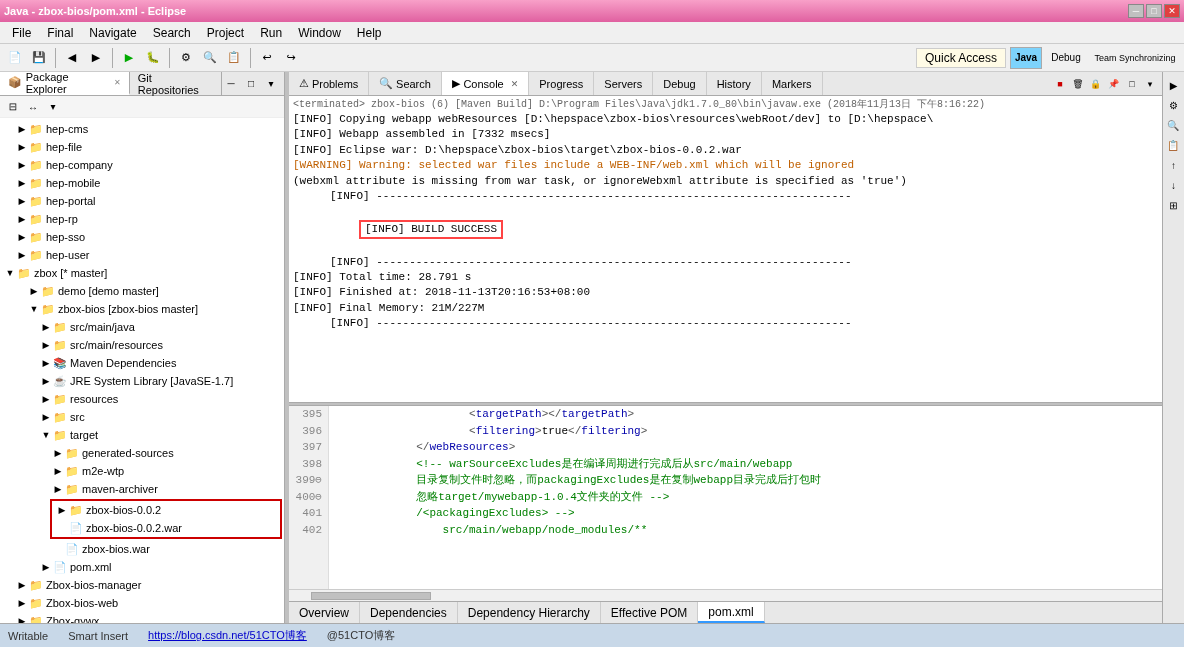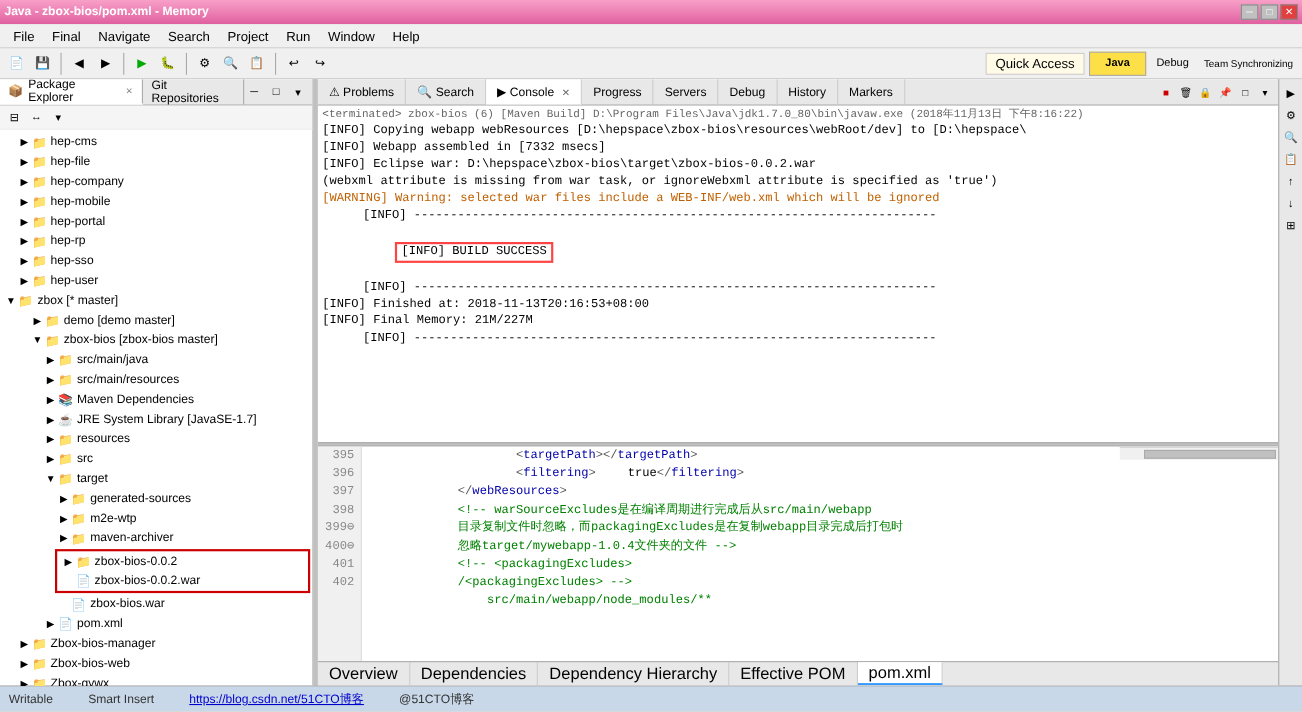--- a/index.html
+++ b/index.html
@@ -203,20 +203,21 @@
       border-top: 1px solid #aaa;
       border-bottom: 1px solid #aaa;
     }
 
     
     .code-area {
       height: 195px;
       background: #fff;
       overflow: hidden;
       display: flex;
+      flex-direction: column;
     }
     .code-content {
       flex: 1;
       overflow: auto;
       font-family: 'Courier New', monospace;
       font-size: 11px;
       line-height: 1.5;
       display: flex;
     }
     .line-numbers {
@@ -227,21 +228,21 @@
       font-size: 11px;
       line-height: 1.5;
       border-right: 1px solid #ddd;
       min-width: 40px;
       user-select: none;
     }
     .code-lines { padding: 0 8px; flex: 1; }
     .code-line { white-space: pre; color: #000; line-height: 1.5; }
     .xml-tag { color: #0000aa; }
     .xml-bracket { color: #555; }
-    .xml-text { color: #000; margin-left: 29px; }
+    .xml-text { color: #000; }
     .xml-comment { color: #008000; }
 
     .h-scrollbar {
       height: 12px; background: #f0f0f0; border-top: 1px solid #ccc;
       display: flex; align-items: center; padding: 0 2px;
     }
     .h-scrollbar-thumb {
       height: 8px; background: #c0c0c0; border: 1px solid #aaa;
       width: 120px; margin-left: 20px;
     }
@@ -249,38 +250,38 @@
     
     .bottom-tab-bar {
       background: #e8e8e8;
       height: 22px;
       display: flex;
       align-items: stretch;
       border-top: 1px solid #aaa;
     }
     .bottom-tab {
       padding: 2px 10px;
-      font-size: 15px;
+      font-size: 12px;
       display: flex;
       align-items: center;
       cursor: pointer;
       border-right: 1px solid #ccc;
     }
     .bottom-tab.active { background: #fff; border-bottom: 2px solid #3399ff; }
 
     
     .status-bar {
       background: #c8d8e8;
       height: 24px;
       display: flex;
       align-items: center;
       padding: 0 8px;
       font-size: 11px;
       border-top: 1px solid #aaa;
-      gap: 32px;
+      gap: 20px;
     }
     .status-item { color: #333; }
     .status-link { color: #0000cc; text-decoration: underline; cursor: pointer; }
 
     
     .right-icons {
       width: 22px;
       background: #e8e8e8;
       border-left: 1px solid #aaa;
       display: flex;
@@ -304,21 +305,21 @@
     .v-splitter {
       width: 4px;
       background: #c0c0c0;
       cursor: col-resize;
     }
   </style>
 </head>
 <body>
 
 <div class="title-bar">
-  <span class="title-bar-title">Java - zbox-bios/pom.xml - Memory</span>
+  <span class="title-bar-title">Java - zbox-bios/pom.xml - Eclipse</span>
   <div class="title-bar-controls">
     <div class="title-bar-btn">─</div>
     <div class="title-bar-btn">□</div>
     <div class="title-bar-btn" style="background:#e04040;color:white;">✕</div>
   </div>
 </div>
 
 <div class="menu-bar">
   <span class="menu-item">File</span>
   <span class="menu-item">Final</span>
@@ -343,21 +344,21 @@
   <div class="tb-btn">⚙</div>
   <div class="tb-btn">🔍</div>
   <div class="tb-btn">📋</div>
   <div class="toolbar-sep"></div>
   <div class="tb-btn">↩</div>
   <div class="tb-btn">↪</div>
   <div style="margin-left:auto; display:flex; align-items:center; gap:4px;">
     <div class="quick-access">
       <span>Quick Access</span>
     </div>
-    <div class="tb-btn" style="background:#fde047; border:1px solid #aaa; font-weight:bold; font-size:10px; width:52px;">Java</div>
+    <div class="tb-btn" style="background:#7dd3fc; border:1px solid #aaa; font-weight:bold; font-size:10px; width:32px;">Java</div>
     <div class="tb-btn" style="font-size:10px; width:40px;">Debug</div>
     <div class="tb-btn" style="font-size:9px; width:90px;">Team Synchronizing</div>
   </div>
 </div>
 
 <div class="main-layout">
 
   <div class="left-panel">
     <div class="panel-tab-bar">
       <div class="panel-tab active">
@@ -569,27 +570,28 @@
         <div class="right-tab-action-btn">▾</div>
       </div>
     </div>
 
     <div class="console-wrapper">
       <div class="console-area">
         <div class="console-line console-header">&lt;terminated&gt; zbox-bios (6) [Maven Build] D:\Program Files\Java\jdk1.7.0_80\bin\javaw.exe (2018年11月13日 下午8:16:22)</div>
         <div class="console-line console-info">[INFO] Copying webapp webResources [D:\hepspace\zbox-bios\resources\webRoot/dev] to [D:\hepspace\</div>
         <div class="console-line console-info">[INFO] Webapp assembled in [7332 msecs]</div>
         <div class="console-line console-info">[INFO] Eclipse war: D:\hepspace\zbox-bios\target\zbox-bios-0.0.2.war</div>
+        <div class="console-line console-warn">[WARNING] Warning: selected war files include a WEB-INF/web.xml which will be ignored</div>
         <div class="console-line console-info">(webxml attribute is missing from war task, or ignoreWebxml attribute is specified as 'true')</div>
-        <div class="console-line console-warn">[WARNING] Warning: selected war files include a WEB-INF/web.xml which will be ignored</div>
         <div class="console-line build-dashes">[INFO] ------------------------------------------------------------------------</div>
         <div class="console-line">
           <span class="build-success-box">[INFO] BUILD SUCCESS</span>
         </div>
         <div class="console-line build-dashes">[INFO] ------------------------------------------------------------------------</div>
+        <div class="console-line console-info">[INFO] Total time: 28.791 s</div>
         <div class="console-line console-info">[INFO] Finished at: 2018-11-13T20:16:53+08:00</div>
         <div class="console-line console-info">[INFO] Final Memory: 21M/227M</div>
         <div class="console-line build-dashes">[INFO] ------------------------------------------------------------------------</div>
       </div>
     </div>
 
     <div class="h-splitter"></div>
 
     <div class="code-area">
       <div class="code-content">
@@ -605,21 +607,20 @@
           <div>401</div>
           <div>402</div>
         </div>
         <div class="code-lines">
           <div class="code-line">                    <span class="xml-bracket">&lt;</span><span class="xml-tag">targetPath</span><span class="xml-bracket">&gt;&lt;/</span><span class="xml-tag">targetPath</span><span class="xml-bracket">&gt;</span></div>
           <div class="code-line">                    <span class="xml-bracket">&lt;</span><span class="xml-tag">filtering</span><span class="xml-bracket">&gt;</span><span class="xml-text">true</span><span class="xml-bracket">&lt;/</span><span class="xml-tag">filtering</span><span class="xml-bracket">&gt;</span></div>
           <div class="code-line">            <span class="xml-bracket">&lt;/</span><span class="xml-tag">webResources</span><span class="xml-bracket">&gt;</span></div>
           <div class="code-line"><span class="xml-comment">            &lt;!-- warSourceExcludes是在编译周期进行完成后从src/main/webapp</span></div>
           <div class="code-line"><span class="xml-comment">            目录复制文件时忽略，而packagingExcludes是在复制webapp目录完成后打包时</span></div>
           <div class="code-line"><span class="xml-comment">            忽略target/mywebapp-1.0.4文件夹的文件 --&gt;</span></div>
-          <div class="code-line"><span class="xml-comment">            &lt;!-- &lt;packagingExcludes&gt;</span></div>
           <div class="code-line"><span class="xml-comment">            /&lt;packagingExcludes&gt; --&gt;</span></div>
           <div class="code-line"><span class="xml-comment">                src/main/webapp/node_modules/**</span></div>
         </div>
       </div>
       <div class="h-scrollbar">
         <div class="h-scrollbar-thumb"></div>
       </div>
     </div>
 
     <div class="bottom-tab-bar">

